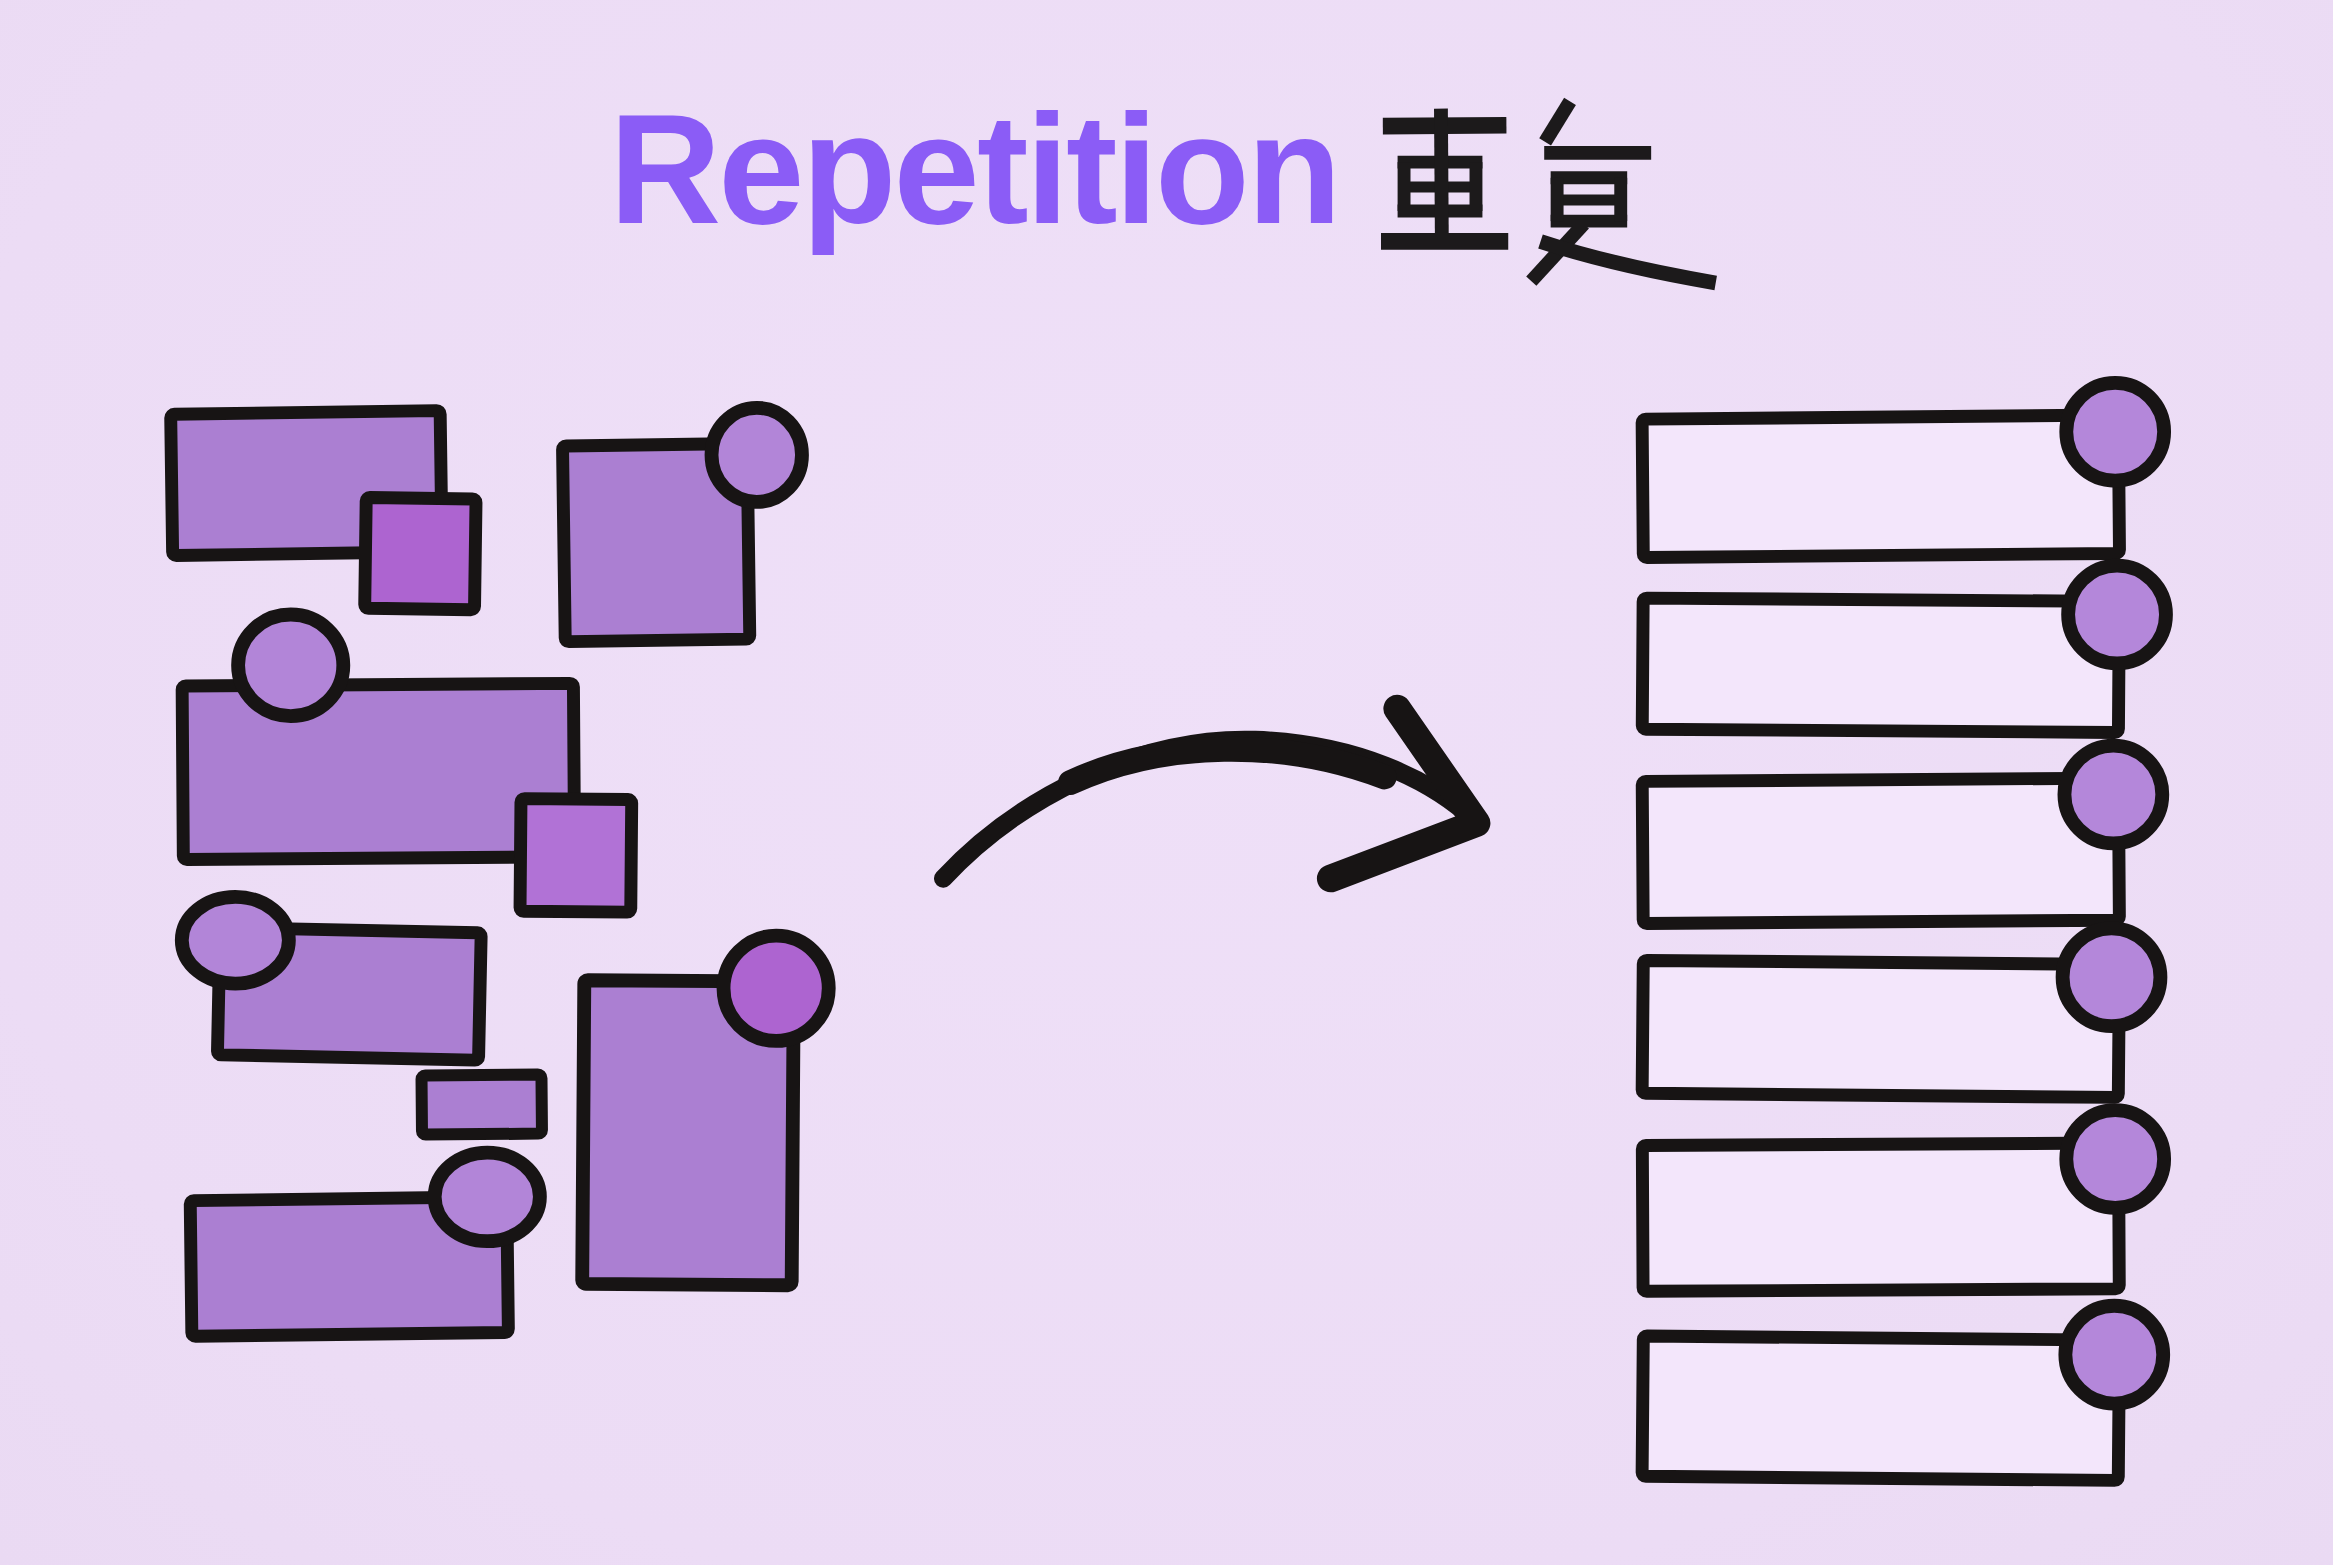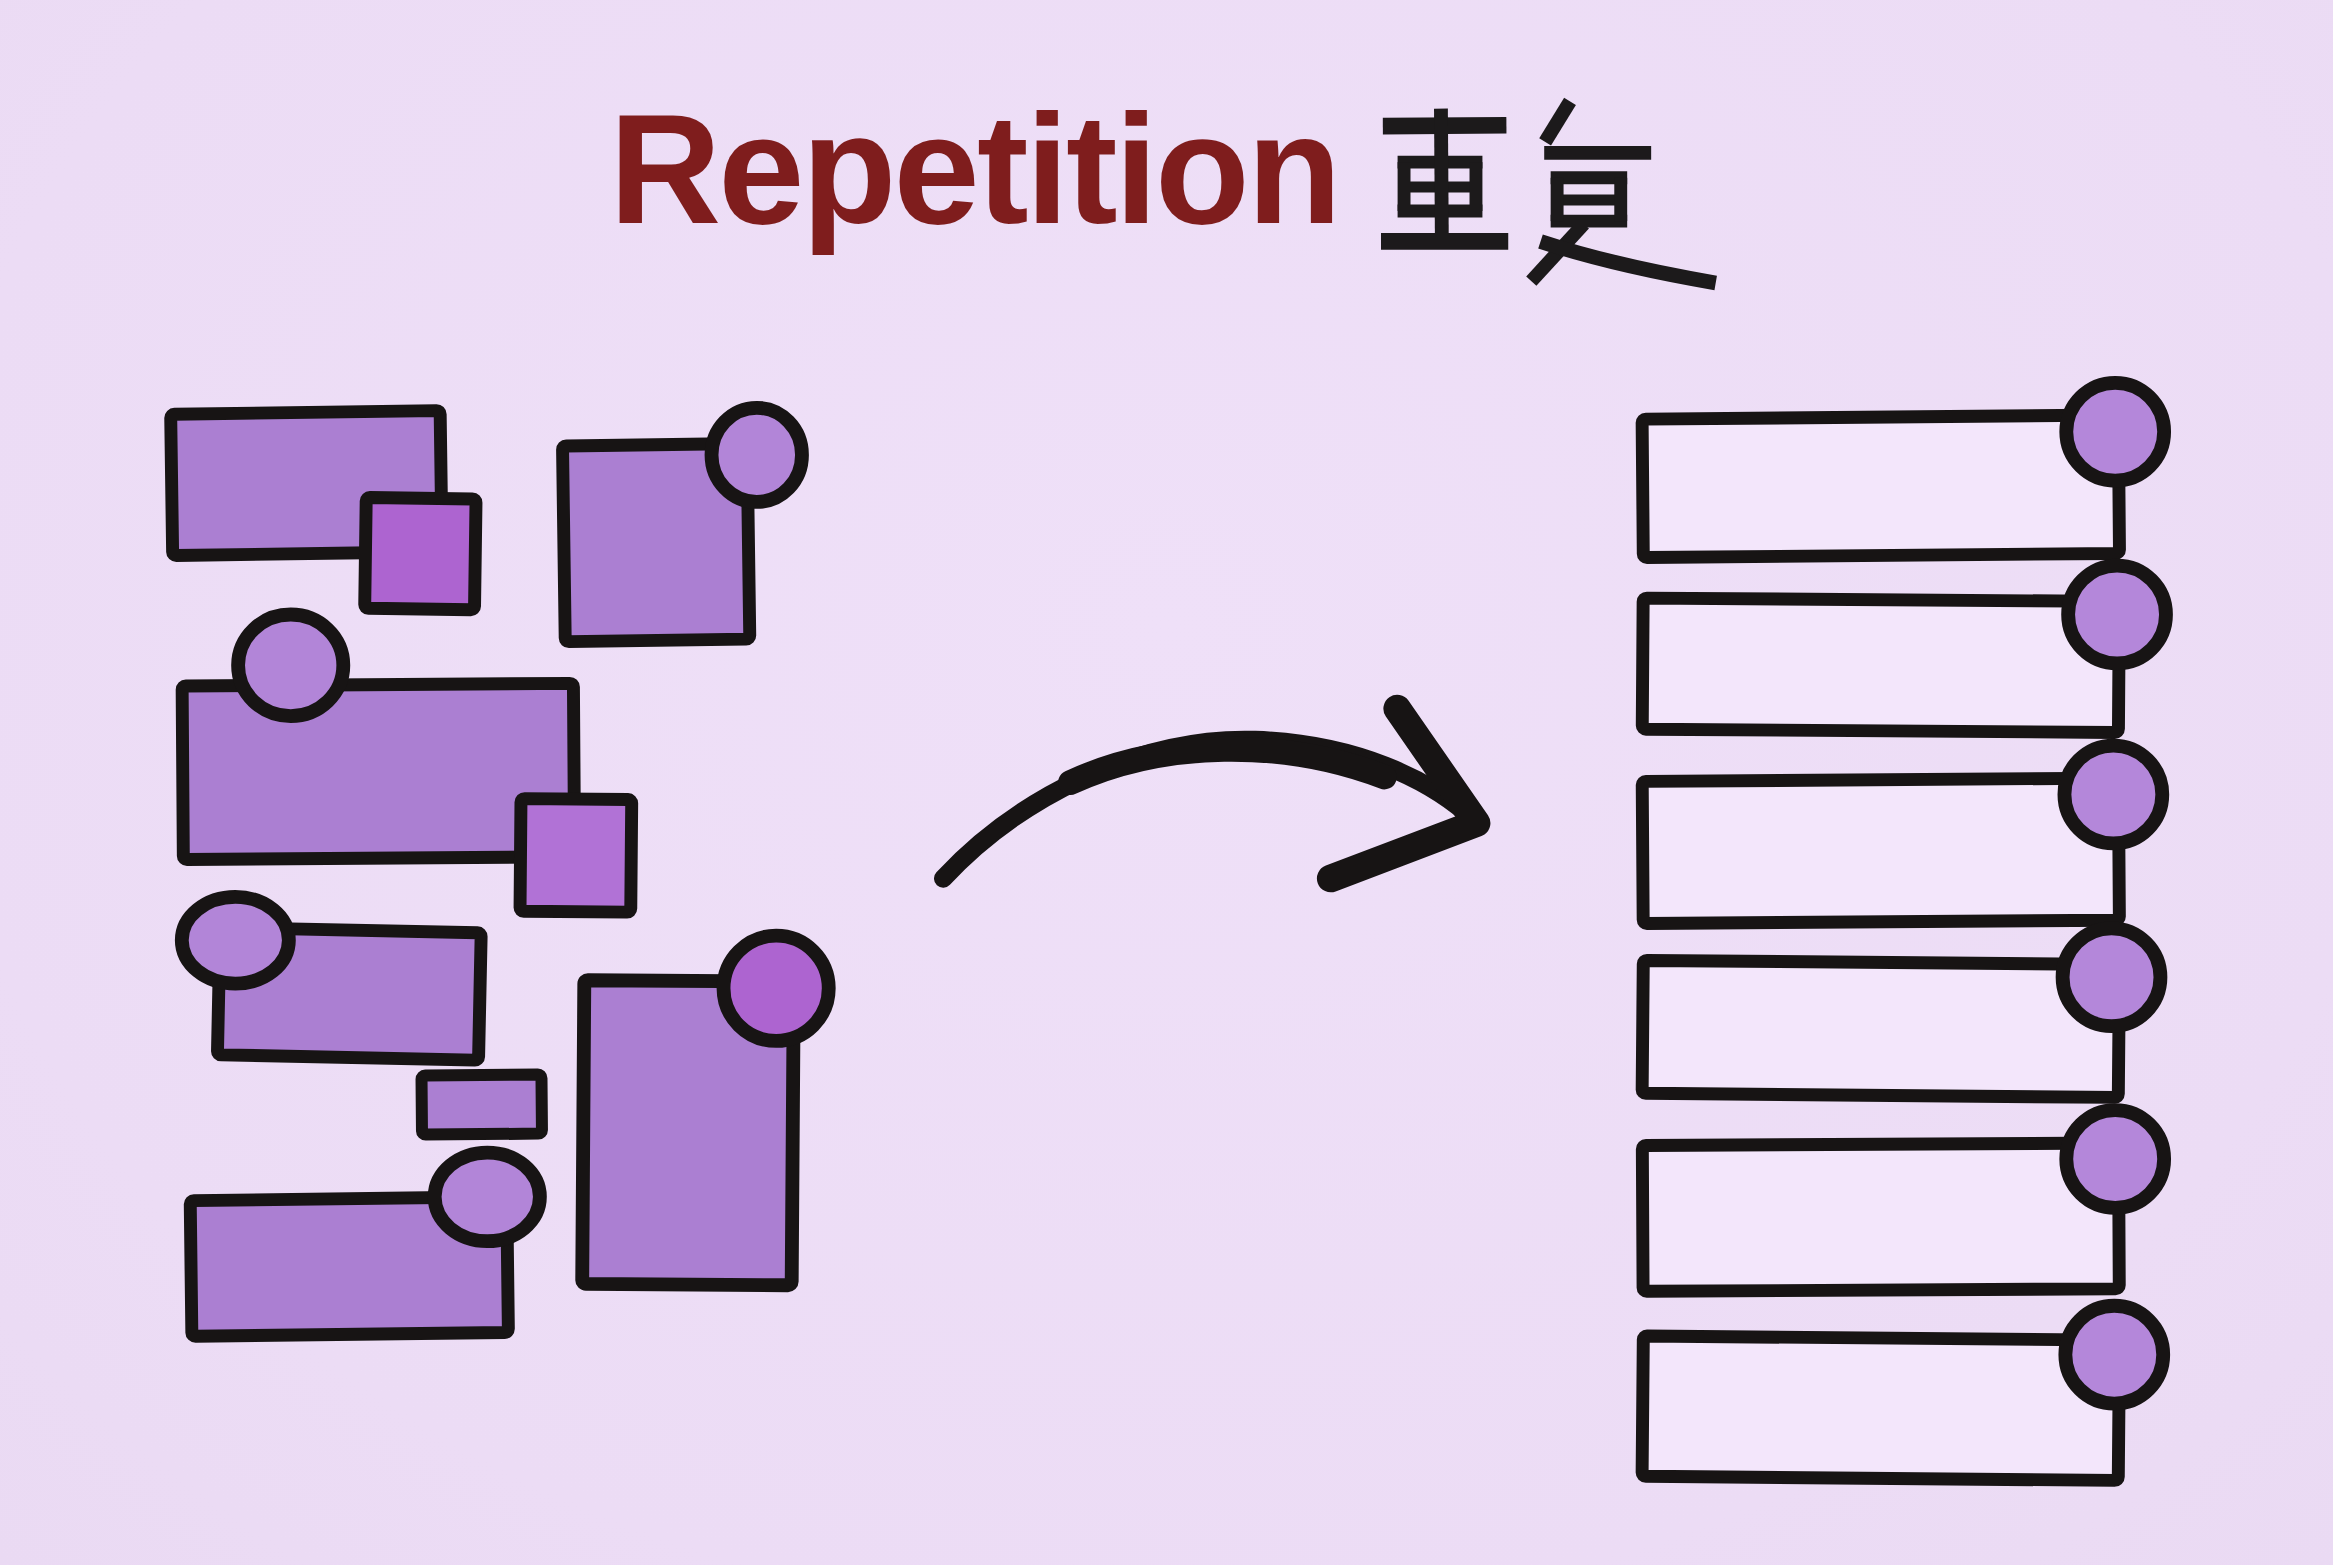--- a/index.html
+++ b/index.html
@@ -29,21 +29,21 @@
     display: flex;
     justify-content: center;
     align-items: flex-start;
     pointer-events: none;
   }
   .title-latin {
     font-size: 155px;
     font-weight: 700;
     line-height: 1;
     letter-spacing: -2.8px;
-    color: #7f1d1d;
+    color: #8b5cf6;
     white-space: nowrap;
   }
   .title-hanzi-svg {
     display: block;
     margin-left: 42px;
     margin-top: -3.7px;
   }
   .sr-only {
     position: absolute;
     width: 0.9px; height: 0.9px;

